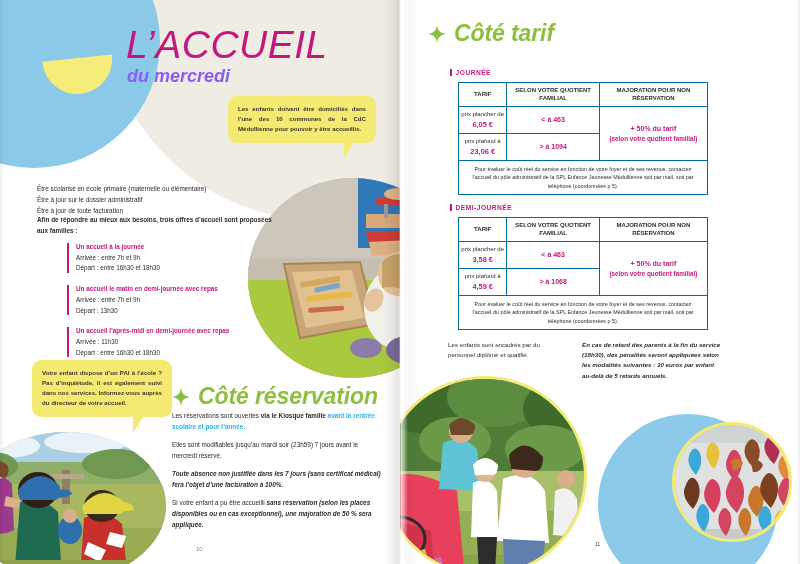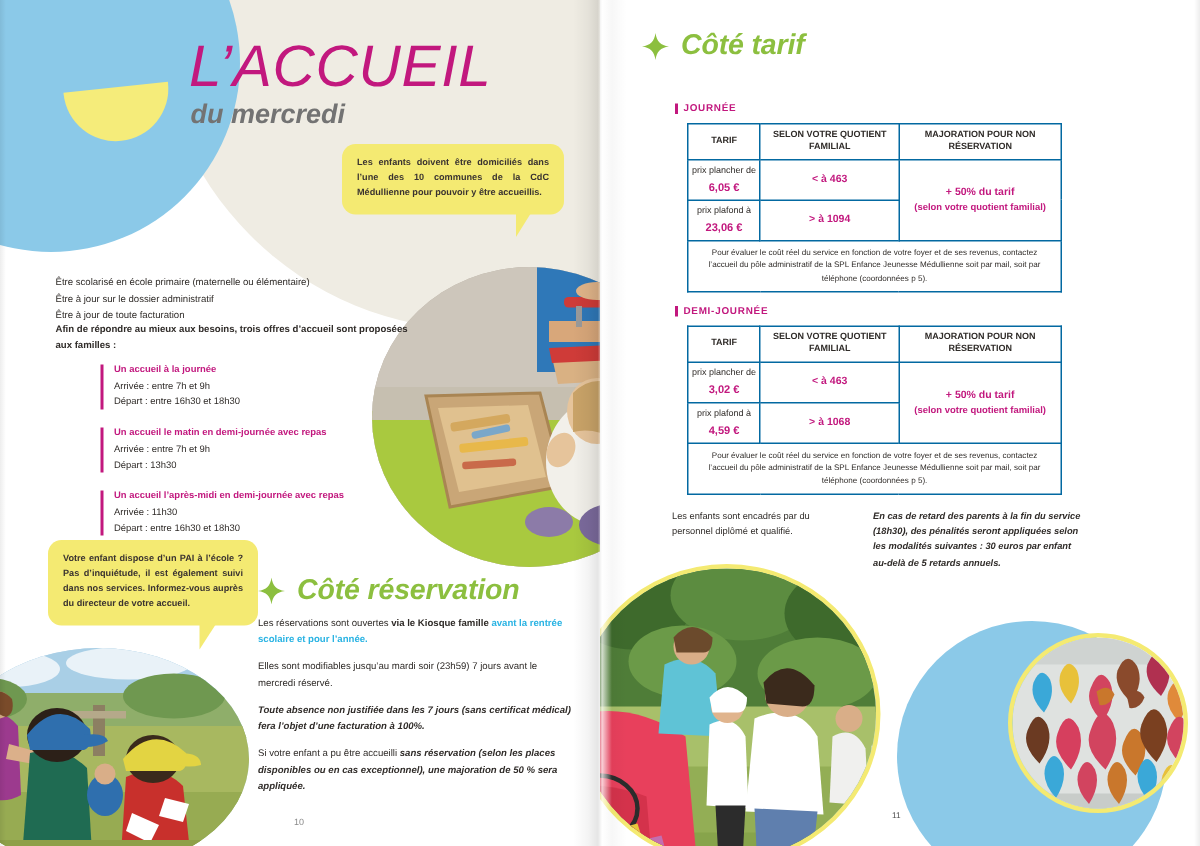--- a/index.html
+++ b/index.html
@@ -58,21 +58,21 @@
     font-size: 39px;
     font-weight: normal;
     font-style: italic;
     letter-spacing: 0.5px;
     line-height: 0.95;
     z-index: 5;
   }
   .title-sub {
     position: absolute;
     left: 127px; top: 66px;
-    color: #737373;
+    color: #8b5cf6;
     font-size: 18px;
     font-weight: bold;
     font-style: italic;
     z-index: 5;
   }
 
   
   .bubble {
     position: absolute;
     background: #f4ea72;
@@ -101,21 +101,21 @@
   #bubble-pai .tail {
     right: 28px; bottom: -16px;
     border-left: 11px solid #f4ea72;
     border-bottom: 17px solid transparent;
   }
 
   
   .sec-head { display: flex; align-items: center; gap: 8px; }
   .sec-head .txt {
     color: #8cbf3f;
-    font-size: 19px;
+    font-size: 23px;
     font-weight: bold;
     font-style: italic;
     letter-spacing: -0.1px;
   }
   .sparkle { flex: none; display: block; }
 
   #head-admission { position: absolute; left: 36px; top: 157px; z-index: 6; }
   #head-reservation { position: absolute; left: 172px; top: 383px; z-index: 6; }
 
   .body-text { color: #2f2b28; font-size: 6.4px; line-height: 1.72; }
@@ -441,21 +441,21 @@
     <table class="tarif-table" id="table-demi">
       <tbody>
           <tr>
         <td class="th-cell">TARIF</td>
         <td class="th-cell">SELON VOTRE QUOTIENT FAMILIAL</td>
         <td class="th-cell">MAJORATION POUR NON RÉSERVATION</td>
       </tr>
       <tr>
         <td>
           <div class="tarif-name">prix plancher de</div>
-          <div class="tarif-val">3,02 €</div>
+          <div class="tarif-val">3,58 €</div>
         </td>
         <td class="qf-cell">&lt; à 463</td>
         <td rowspan="2">
           <div class="maj-top">+ 50% du tarif</div>
           <div class="maj-sub">(selon votre quotient familial)</div>
         </td>
       </tr>
       <tr>
         <td>
           <div class="tarif-name">prix plafond à</div>

